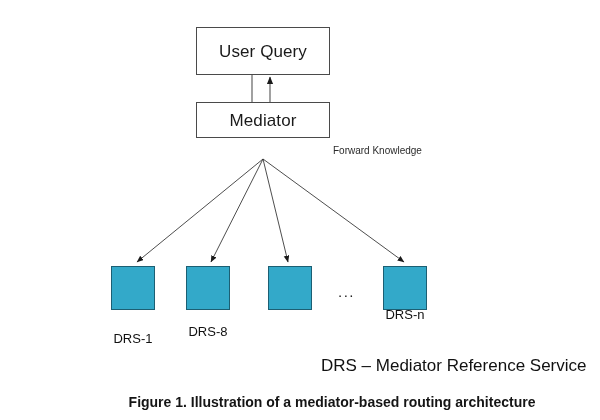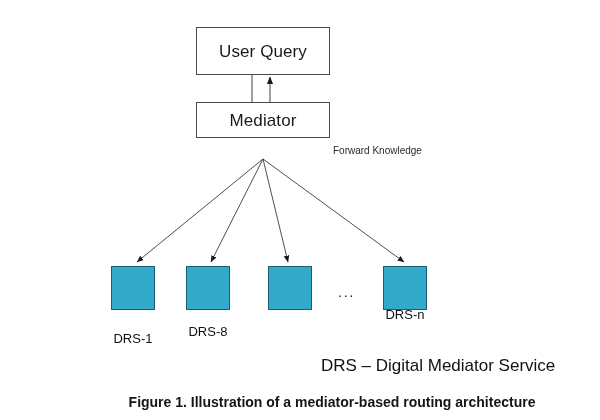--- a/index.html
+++ b/index.html
@@ -169,17 +169,17 @@
   <div class="service-box" style="left:186px; top:266px;"></div>
   <div class="service-box" style="left:268px; top:266px;"></div>
   <div class="service-box" style="left:383px; top:266px;"></div>
 
   <div id="ellipsis-label">...</div>
 
   <div class="service-label" style="left:88px; top:325px;margin-top:7px;">DRS-1</div>
   <div class="service-label" style="left:163px; top:325px;">DRS-8</div>
   <div class="service-label" style="left:360px; top:308px;">DRS-n</div>
 
-  <div id="legend-text">DRS – Digital Mediator Service</div>
+  <div id="legend-text">DRS – Mediator Reference Service</div>
 
   <div id="figure-caption">Figure 1. Illustration of a mediator-based routing architecture</div>
 
 </div>
 
 </body></html>

